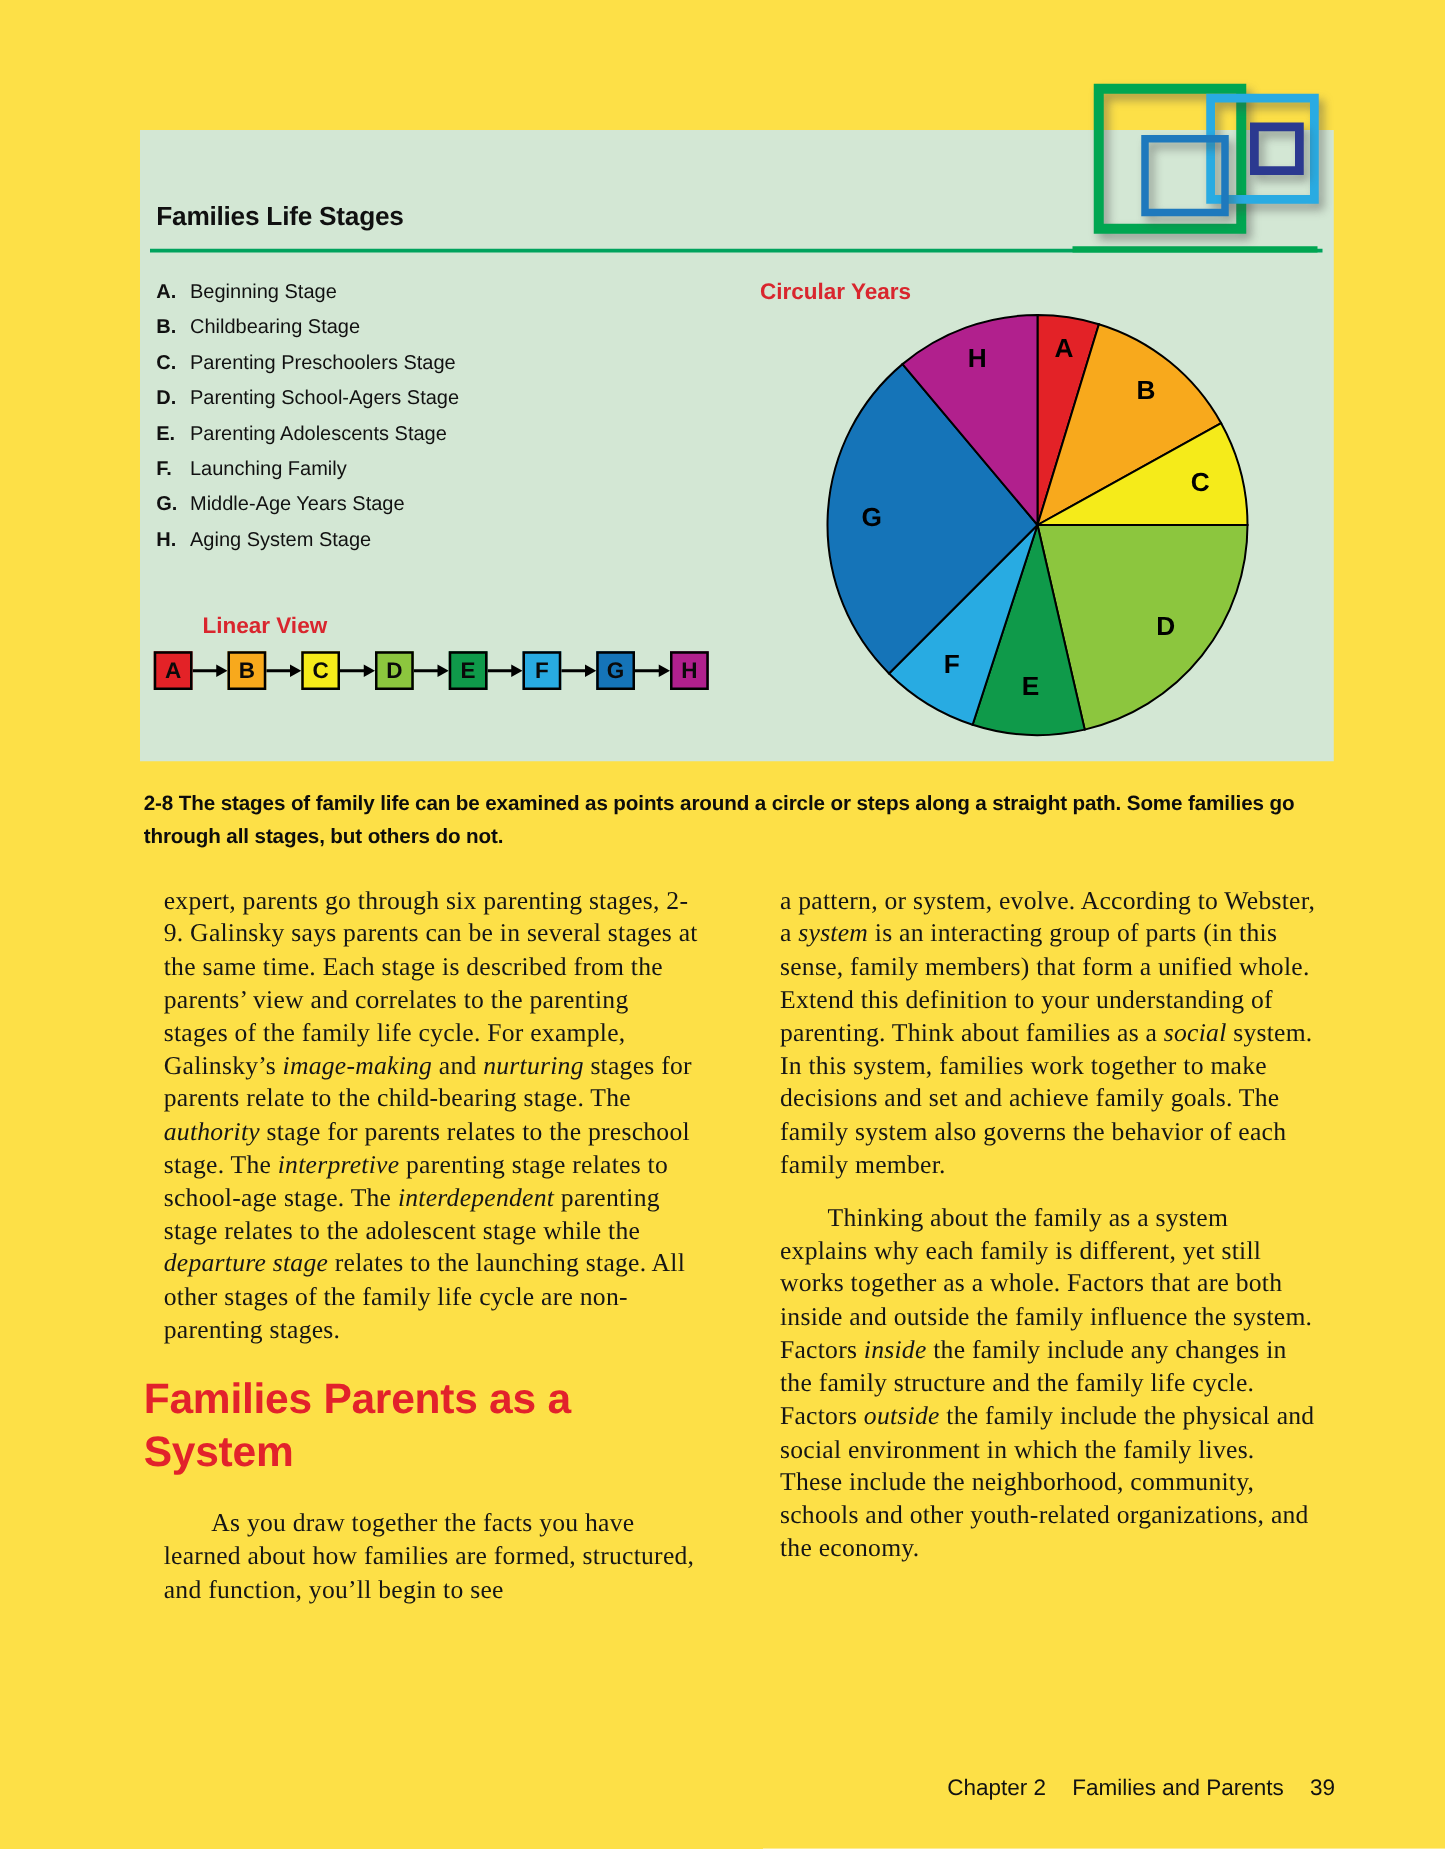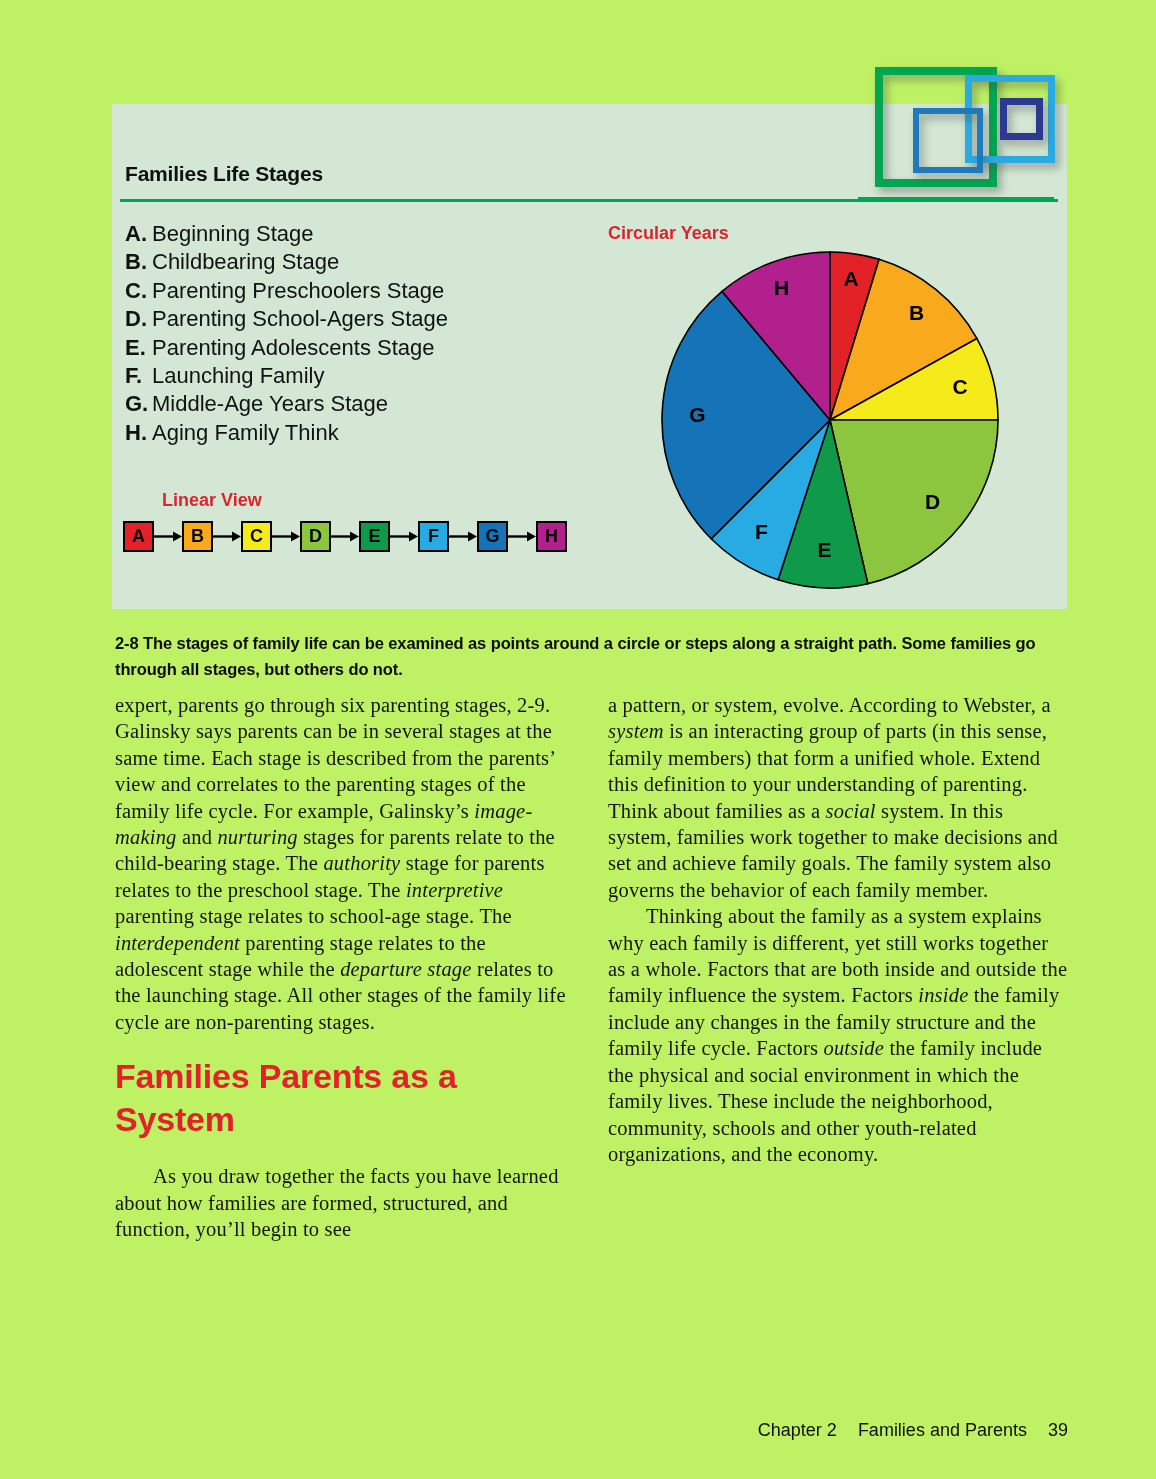--- a/index.html
+++ b/index.html
@@ -2,28 +2,28 @@
 <html style="--fig-bg: #d3e7d4; --rule-green: #00a35d; --accent-red: #d9262e; --heading-red: #e2222b; --text-color: #151515; --logo-green: #00a651; --logo-lblue: #29abe2; --logo-mblue: #1e79bd; --logo-navy: #2b3990;"><head>
 <meta charset="utf-8">
 <style>
   :root{
     --fig-bg:#d3e7d4; --rule-green:#00a35d; --accent-red:#d9262e; --heading-red:#e2222b;
     --text-color:#151515; --logo-green:#00a651; --logo-lblue:#29abe2; --logo-mblue:#1e79bd; --logo-navy:#2b3990;
   }
   *{margin:0;padding:0;box-sizing:border-box;}
   html,body{background:#fff;}
   body{width:1156px;height:1479px;overflow:hidden;font-family:"Liberation Sans",sans-serif;}
-  .page{position:relative;width:1156px;height:1479px;background:#bef264;}
+  .page{position:relative;width:1156px;height:1479px;background:#fde047;}
 
   
   .figure-box{position:absolute;left:112px;top:104px;width:955px;height:505px;background:var(--fig-bg);}
   .figure-title{position:absolute;left:13px;top:58px;font:700 21px "Liberation Sans",sans-serif;color:#101010;letter-spacing:-0.2px;}
   .figure-rule{position:absolute;left:8px;top:95px;width:938px;height:3px;background:var(--rule-green);}
   .stage-list{position:absolute;left:13px;top:116px;}
-  .stage-item{font-size:22px;line-height:28.4px;color:#111;}
+  .stage-item{font-size:16px;line-height:28.4px;color:#111;}
   .stage-letter{font-weight:700;display:inline-block;width:27px;}
   .view-label{font:700 18px "Liberation Sans",sans-serif;color:var(--accent-red);}
   .view-label.circular{position:absolute;left:496px;top:119px;}
   .view-label.linear{position:absolute;left:13px;top:386px;margin-left:37px;}
   .pie{position:absolute;left:546px;top:144px;}
   .pie-label{font-family:"Liberation Sans",sans-serif;font-weight:700;font-size:21px;fill:#000;
              text-anchor:middle;dominant-baseline:central;}
   .linear-flow{position:absolute;left:11px;top:417px;display:flex;align-items:center;}
   .flow-box{width:31px;height:31px;border:2px solid #000;display:flex;align-items:center;justify-content:center;
             font:700 18px "Liberation Sans",sans-serif;color:#0a0a0a;flex:0 0 auto;}
@@ -39,21 +39,21 @@
 
   
   .caption{position:absolute;left:115px;top:630px;width:950px;
            font:700 16.5px/26px "Liberation Sans",sans-serif;color:#0c0c0c;letter-spacing:-0.1px;}
 
   
   .col{position:absolute;top:692px;font-family:"Liberation Serif",serif;font-size:20.5px;line-height:26.4px;
        color:var(--text-color);letter-spacing:0.2px;}
   .col-left{left:115px;width:460px;}
   .col-right{left:608px;width:462px;}
-  p.body-para{margin:0;}
+  p.body-para{margin:16px;}
   p.body-para.indent{text-indent:38px;}
   .section-heading{font:700 34px/43px "Liberation Sans",sans-serif;color:var(--heading-red);
                    margin:20px 0 22px 0;letter-spacing:-0.2px;}
 
   
   .footer{position:absolute;left:115px;top:1420px;width:953px;text-align:right;
           font:18px "Liberation Sans",sans-serif;color:#111;}
   .footer .gap{display:inline-block;width:16px;}
   .footer b{font-weight:400;}
 </style>
@@ -66,21 +66,21 @@
     <h1 class="figure-title">Families Life Stages</h1>
     <div class="figure-rule"></div>
     <div class="stage-list">
         <div class="stage-item"><span class="stage-letter">A.</span><span class="stage-label">Beginning Stage</span></div>
         <div class="stage-item"><span class="stage-letter">B.</span><span class="stage-label">Childbearing Stage</span></div>
         <div class="stage-item"><span class="stage-letter">C.</span><span class="stage-label">Parenting Preschoolers Stage</span></div>
         <div class="stage-item"><span class="stage-letter">D.</span><span class="stage-label">Parenting School-Agers Stage</span></div>
         <div class="stage-item"><span class="stage-letter">E.</span><span class="stage-label">Parenting Adolescents Stage</span></div>
         <div class="stage-item"><span class="stage-letter">F.</span><span class="stage-label">Launching Family</span></div>
         <div class="stage-item"><span class="stage-letter">G.</span><span class="stage-label">Middle-Age Years Stage</span></div>
-        <div class="stage-item"><span class="stage-letter">H.</span><span class="stage-label">Aging Family Think</span></div>
+        <div class="stage-item"><span class="stage-letter">H.</span><span class="stage-label">Aging System Stage</span></div>
       </div>
     <div class="view-label circular">Circular Years</div>
     <svg class="pie" width="344" height="344" viewBox="0 0 344 344">
         <path d="M 172 172 L 172.00 4.00 A 168 168 0 0 1 221.12 11.34 Z" fill="#e32227" stroke="#000" stroke-width="1.6"></path>
         <text x="193.1" y="30.8" class="pie-label">A</text>
         <path d="M 172 172 L 221.12 11.34 A 168 168 0 0 1 318.94 90.55 Z" fill="#f8a91c" stroke="#000" stroke-width="1.6"></path>
         <text x="258.7" y="64.9" class="pie-label">B</text>
         <path d="M 172 172 L 318.94 90.55 A 168 168 0 0 1 340.00 172.00 Z" fill="#f5eb1a" stroke="#000" stroke-width="1.6"></path>
         <text x="302.1" y="138.3" class="pie-label">C</text>
         <path d="M 172 172 L 340.00 172.00 A 168 168 0 0 1 209.79 335.69 Z" fill="#8cc63e" stroke="#000" stroke-width="1.6"></path>

